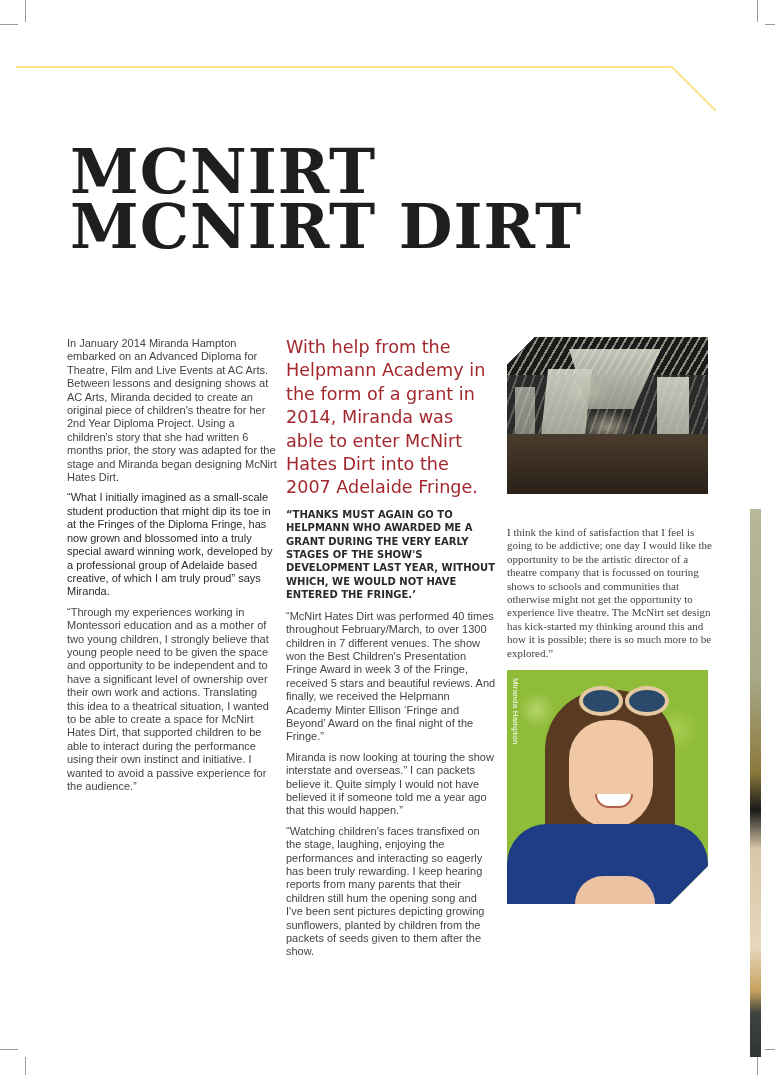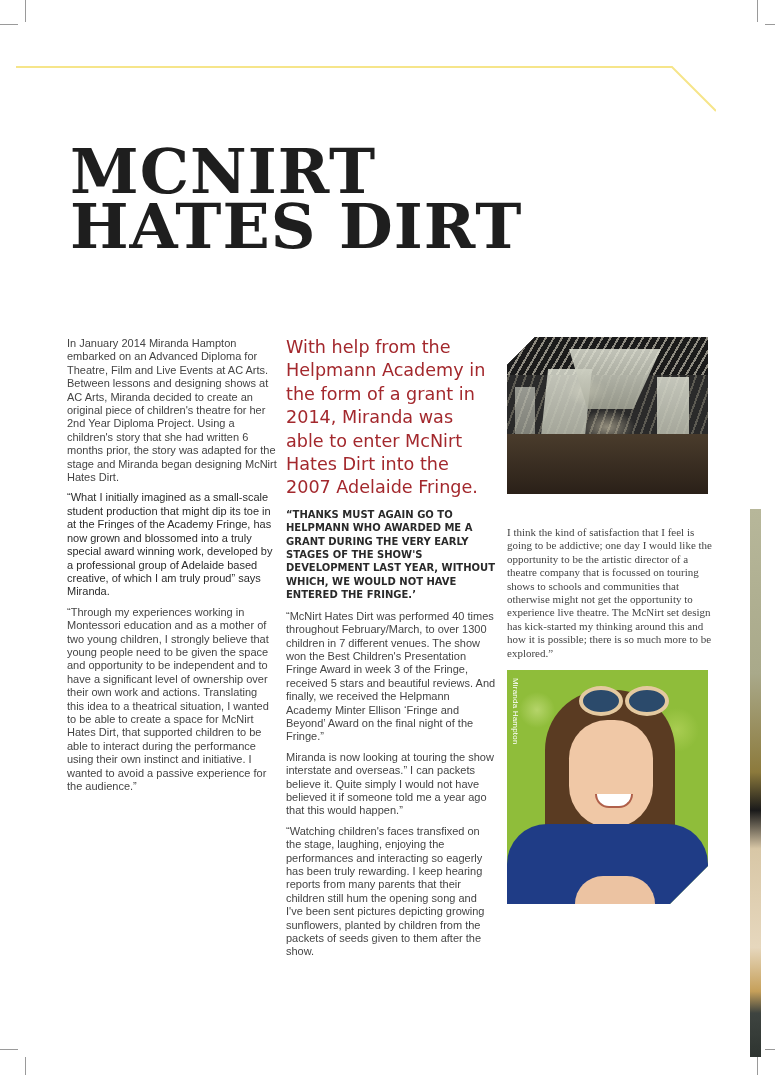--- a/index.html
+++ b/index.html
@@ -84,26 +84,26 @@
 <div class="crop" style="left:25px;top:1057px;width:1px;height:18px;"></div>
 <div class="crop" style="left:765px;top:1049px;width:10px;height:1px;"></div>
 <div class="crop" style="left:757px;top:1057px;width:1px;height:18px;"></div>
 
 <svg class="rule" viewBox="0 0 700 120">
   <polyline points="0,67 656,67 700,111" fill="none" stroke="#f6e58a" stroke-width="2"></polyline>
 </svg>
 
 <h1 class="title">
   <span>MCNIRT</span><br>
-  <span>HATES DIRT</span>
+  <span>MCNIRT DIRT</span>
 </h1>
 
 <div class="col col1">
   <p>In January 2014 Miranda Hampton embarked on an Advanced Diploma for Theatre, Film and Live Events at AC Arts. Between lessons and designing shows at AC Arts, Miranda decided to create an original piece of children's theatre for her 2nd Year Diploma Project. Using a children's story that she had written 6 months prior, the story was adapted for the stage and Miranda began designing McNirt Hates Dirt.</p>
-  <p class="quote">“What I initially imagined as a small-scale student production that might dip its toe in at the Fringes of the Academy Fringe, has now grown and blossomed into a truly special award winning work, developed by a professional group of Adelaide based creative, of which I am truly proud” says Miranda.</p>
+  <p class="quote">“What I initially imagined as a small-scale student production that might dip its toe in at the Fringes of the Diploma Fringe, has now grown and blossomed into a truly special award winning work, developed by a professional group of Adelaide based creative, of which I am truly proud” says Miranda.</p>
   <p>“Through my experiences working in Montessori education and as a mother of two young children, I strongly believe that young people need to be given the space and opportunity to be independent and to have a significant level of ownership over their own work and actions. Translating this idea to a theatrical situation, I wanted to be able to create a space for McNirt Hates Dirt, that supported children to be able to interact during the performance using their own instinct and initiative. I wanted to avoid a passive experience for the audience.”</p>
 </div>
 
 <div class="col col2">
   <p class="pull">With help from the Helpmann Academy in the form of a grant in 2014, Miranda was able to enter McNirt Hates Dirt into the 2007 Adelaide Fringe.</p>
   <p class="bold-quote">“Thanks must again go to Helpmann who awarded me a grant during the very early stages of the show's development last year, without which, we would not have entered the Fringe.’</p>
   <p>“McNirt Hates Dirt was performed 40 times throughout February/March, to over 1300 children in 7 different venues. The show won the Best Children's Presentation Fringe Award in week 3 of the Fringe, received 5 stars and beautiful reviews. And finally, we received the Helpmann Academy Minter Ellison ‘Fringe and Beyond’ Award on the final night of the Fringe.”</p>
   <p>Miranda is now looking at touring the show interstate and overseas.” I can packets believe it. Quite simply I would not have believed it if someone told me a year ago that this would happen.”</p>
   <p>“Watching children's faces transfixed on the stage, laughing, enjoying the performances and interacting so eagerly has been truly rewarding. I keep hearing reports from many parents that their children still hum the opening song and I've been sent pictures depicting growing sunflowers, planted by children from the packets of seeds given to them after the show.</p>
 </div>

